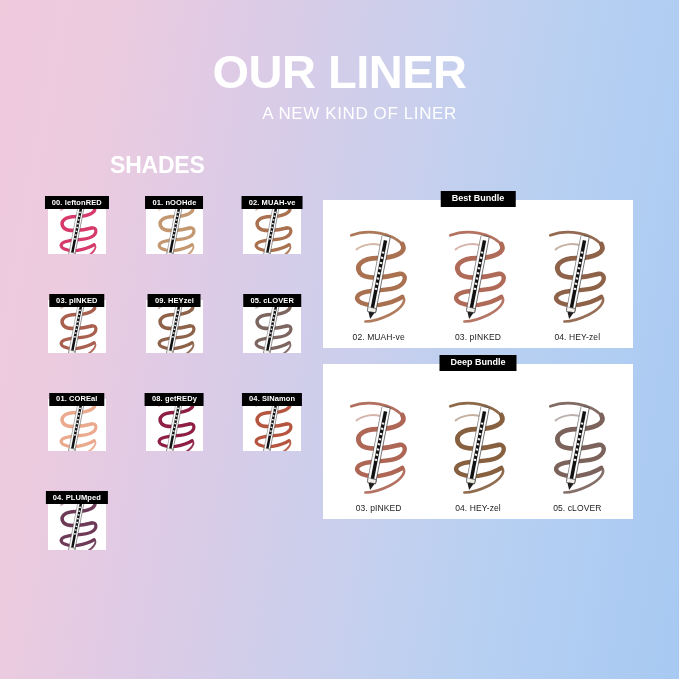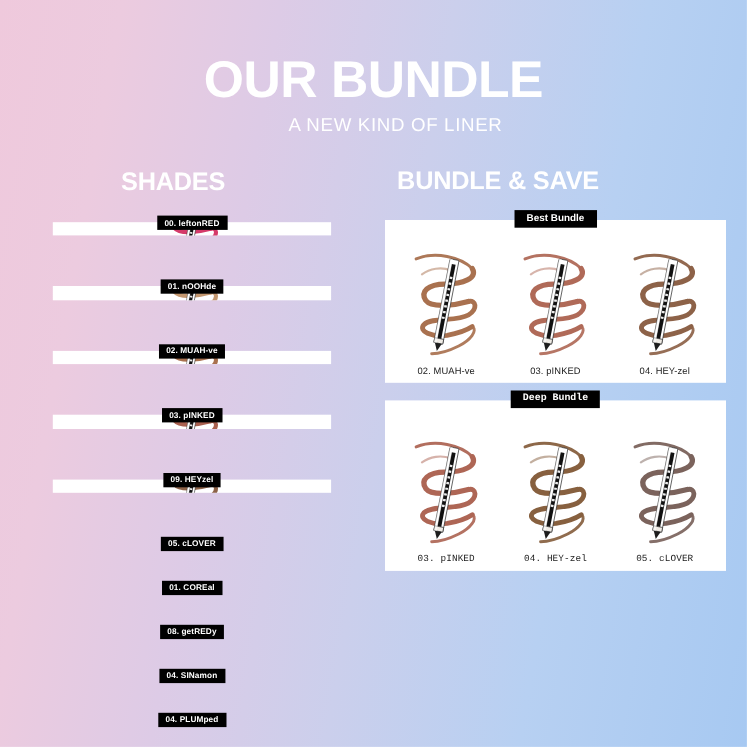--- a/index.html
+++ b/index.html
@@ -28,21 +28,21 @@
     position: absolute; font-size: 23px; font-weight: 700;
     color: #ffffff; letter-spacing: -0.2px; white-space: nowrap;
   }
   #shades-heading { left: 110px; top: 152px; text-align: right; }
   #bundle-heading { left: 361px; top: 151px; }
 
   
   .shades-grid {
     position: absolute; left: 48px; top: 196px;
     width: 253px; height: 452px;
-    display: grid; grid-template-columns: repeat(1, 1fr);
+    display: grid; grid-template-columns: repeat(3, 1fr);
     grid-template-rows: repeat(5, 1fr);
     column-gap: 7px; row-gap: 6px; gap: 40px;
   }
   .shade-cell { position: relative; }
   .shade-card {
     position: absolute; left: 0; right: 0; top: 6px; bottom: 0;
     background: #ffffff;
   }
   .shade-badge {
     position: absolute; top: 0; left: 50%; transform: translateX(-50%);
@@ -53,24 +53,24 @@
   }
   .swatch-wrap {
     position: absolute; left: 0; right: 0; top: 6px; bottom: 0;
     display: flex; align-items: center; justify-content: center;
     overflow: hidden;
   }
   .swatch-svg { display: block; }
 
   
   .bundle-panel {
-    position: absolute; background: #ffffff; left: 323px; width: 310px; margin-left: 27px;
+    position: absolute; background: #ffffff; left: 323px; width: 310px;
   }
   #panel-best { top: 200px; height: 148px; }
-  #panel-deep { top: 364px; height: 155px; font-family: Liberation Mono, monospace; }
+  #panel-deep { top: 364px; height: 155px; }
   .bundle-badge {
     position: absolute; top: -9px; left: 50%; transform: translateX(-50%);
     background: #000000; color: #ffffff;
     font-size: 9px; font-weight: 700; padding: 3px 11px 4px;
     white-space: nowrap; z-index: 5; line-height: 1;
   }
   .bundle-row {
     position: absolute; left: 6px; right: 6px; top: 10px; bottom: 6px;
     display: flex; justify-content: space-around; align-items: flex-end;
   }
@@ -86,26 +86,25 @@
     margin-top: 5px; font-size: 8.5px; font-weight: 500; color: #1b1b1b;
     white-space: nowrap; letter-spacing: 0.1px;
   }
 </style>
 </head>
 <body>
 
 <div class="page">
 
   <div class="hero">
-    <div class="hero-title">OUR BUNDLE</div>
+    <div class="hero-title">OUR LINER</div>
     <div class="hero-sub">A NEW KIND OF LINER</div>
   </div>
 
   <div class="col-head" id="shades-heading">SHADES</div>
-  <div class="col-head" id="bundle-heading">BUNDLE &amp; SAVE</div>
 
   <div class="shades-grid">
       <div class="shade-cell">
         <div class="shade-card"></div>
      <div class="swatch-wrap">
   <svg class="swatch-svg" width="66.6" height="87.32" viewBox="0 0 90 118">
     <g fill="none" stroke="#d53a6a" stroke-linecap="round" stroke-linejoin="round">
       <path d="M14 14 C34 6 60 12 72 24" stroke-width="3.1" opacity=".95"></path>
       <path d="M72 24 C78 34 62 40 44 40 C26 40 18 48 24 57
                C30 65 54 62 68 58" stroke-width="5.4"></path>

